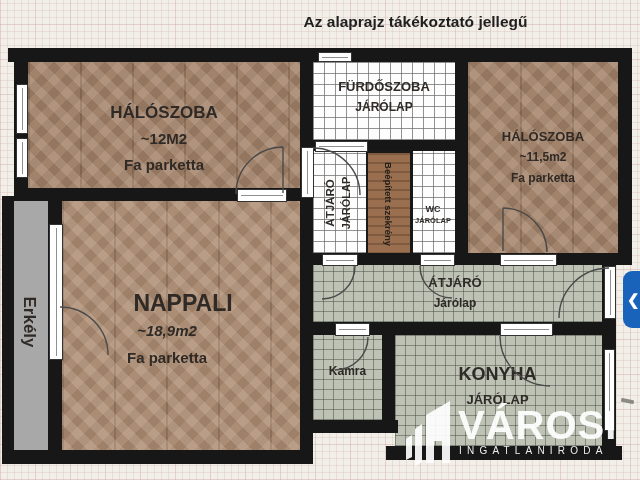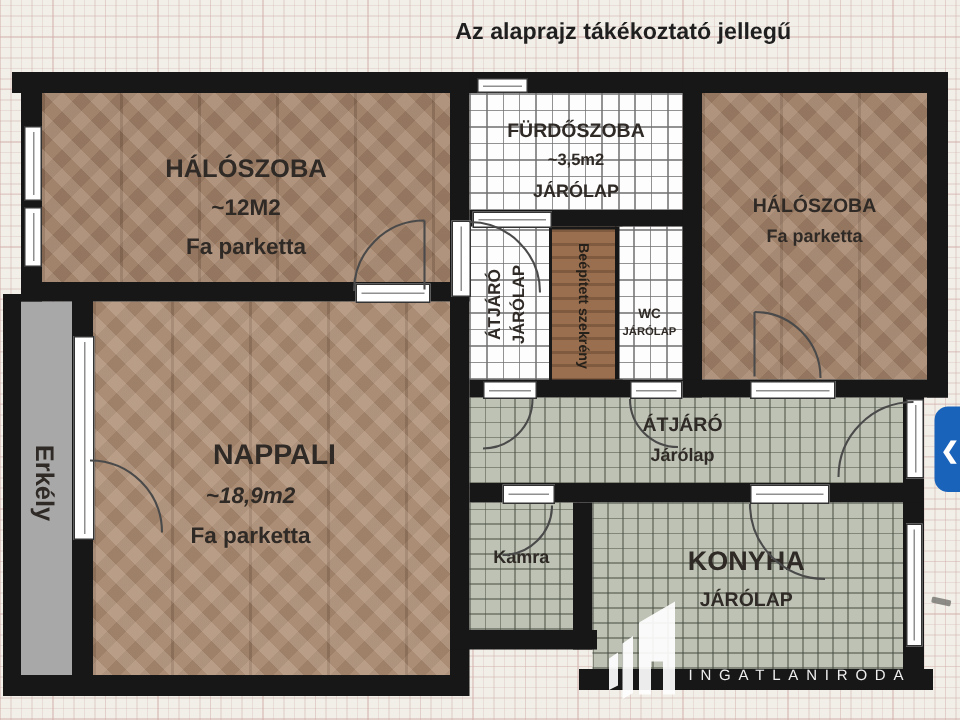--- a/index.html
+++ b/index.html
@@ -130,31 +130,31 @@
   </svg>
 
   <div class="lbl" style="left:28px;top:100px;width:272px;line-height:26px;">
     <div style="font-size:17px;">HÁLÓSZOBA</div>
     <div style="font-size:15px;">~12M2</div>
     <div style="font-size:15px;">Fa parketta</div>
   </div>
 
   <div class="lbl" style="left:313px;top:77px;width:142px;line-height:20px;">
     <div style="font-size:13px;">FÜRDŐSZOBA</div>
-    <div style="font-size:11px;">~3,5m2</div>
     <div style="font-size:12px;">JÁRÓLAP</div>
   </div>
 
   <div class="lbl" style="left:468px;top:126px;width:150px;line-height:21px;">
     <div style="font-size:13px;">HÁLÓSZOBA</div>
+    <div style="font-size:12px;">~11,5m2</div>
     <div style="font-size:12px;">Fa parketta</div>
   </div>
 
   <div class="lbl" style="left:62px;top:290px;width:210px;line-height:27px;">
-    <div style="font-size:19px;padding-left:32px;">NAPPALI</div>
+    <div style="font-size:23px;padding-left:32px;">NAPPALI</div>
     <div style="font-size:15px;font-style:italic;">~18,9m2</div>
     <div style="font-size:15px;">Fa parketta</div>
   </div>
 
   <div class="lbl" style="left:395px;top:273px;width:120px;line-height:20px;">
     <div style="font-size:13px;">ÁTJÁRÓ</div>
     <div style="font-size:12px;">Járólap</div>
   </div>
 
   <div class="lbl" style="left:313px;top:364px;width:69px;font-size:12px;">Kamra</div>
@@ -178,20 +178,21 @@
 
   <div class="lbl" style="left:338px;top:192px;width:100px;height:24px;line-height:24px;font-size:9.5px;transform:rotate(90deg);color:#26201a;">Beépített szekrény</div>
 
   <svg class="wm" style="left:398px;top:393px;" width="60" height="80" viewBox="0 0 60 80">
     <g fill="#ffffff" opacity="0.92">
       <path d="M8,46 L14,42 L14,64 L8,67 Z"></path>
       <path d="M17,36 L24,31 L24,69 L17,73 Z"></path>
       <path d="M28,22 L52,8 L52,70 L44,70 L44,48 L36,48 L36,70 L28,70 Z"></path>
     </g>
   </svg>
+  <div class="wm" style="left:458px;top:404px;font-size:40px;letter-spacing:1px;line-height:42px;">VÁROSI</div>
   <div class="wm" style="left:459px;top:445px;font-size:10px;letter-spacing:5.2px;font-weight:normal;text-align:right;">INGATLANIRODA</div>
 
   <button class="navbtn">
     <span>❮</span>
   </button>
 
   <div class="cursor-art"></div>
 
 </div>
 

